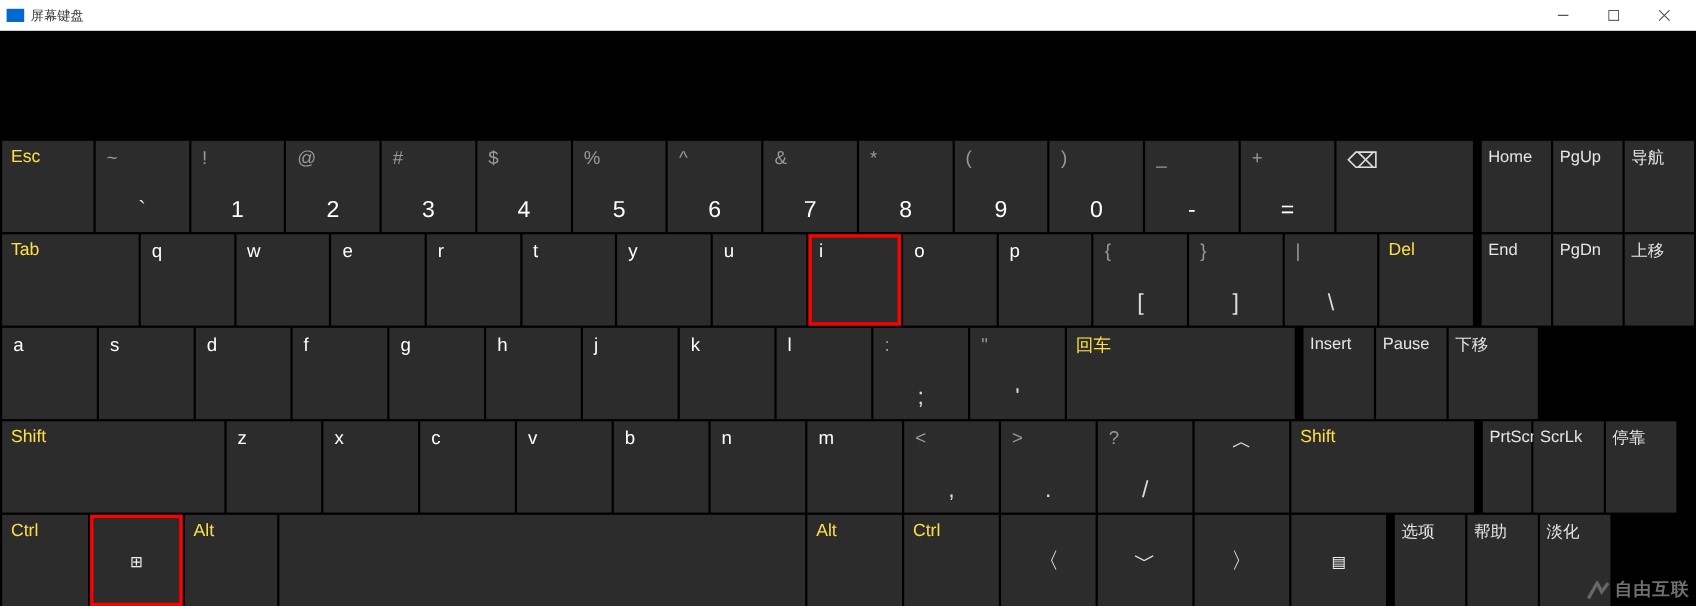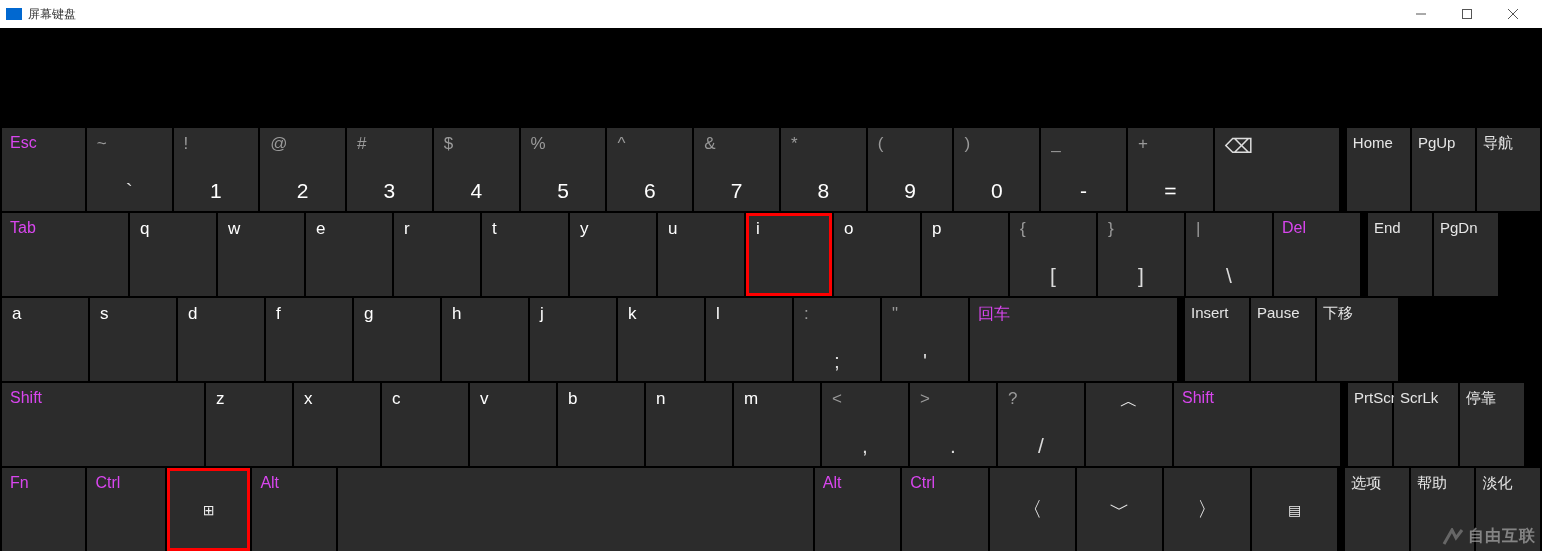--- a/index.html
+++ b/index.html
@@ -6,21 +6,21 @@
   html, body { width: 1542px; height: 551px; font-family: "Segoe UI", "Microsoft YaHei", sans-serif; background: #fff; overflow: hidden; }
   .win { width: 1542px; height: 551px; background: #fff; display: flex; flex-direction: column; }
   .titlebar { height: 28px; background: #fff; display: flex; align-items: center; padding: 0 6px; color: #333; font-size: 12px; }
   .titlebar .icon { width: 16px; height: 12px; background: #0168d0; margin-right: 6px; display: inline-block; }
   .titlebar .spacer { flex: 1; }
   .titlebar .ctl { width: 46px; height: 28px; display: flex; align-items: center; justify-content: center; color: #555; font-size: 12px; }
   .titlebar .ctl svg { stroke: #555; }
   .kb { flex: 1; background: #000; display: flex; flex-direction: column; padding-top: 100px; position: relative; }
   .row { display: flex; gap: 2px; padding: 0 2px; margin-bottom: 2px; height: 83px; }
   .key { background: #2c2c2c; color: #fff; position: relative; display: flex; flex-direction: column; }
-  .key .lbl-tl { position: absolute; top: 6px; left: 8px; font-size: 16px; color: #d946ef; }
+  .key .lbl-tl { position: absolute; top: 6px; left: 8px; font-size: 16px; color: #fde047; }
   .key .upper { position: absolute; top: 6px; left: 10px; font-size: 17px; color: #9a9a9a; }
   .key .lower { position: absolute; bottom: 8px; left: 50%; transform: translateX(-50%); font-size: 21px; color: #fff; }
   .key .lower.dim { color: #dcdcdc; }
   .key .center { width: 100%; height: 100%; display: flex; align-items: center; justify-content: center; font-size: 20px; color: #eee; }
   .key .center-top { position: absolute; top: 6px; left: 50%; transform: translateX(-50%); font-size: 18px; color: #eee; }
   .navkey { background: #2c2c2c; color: #e6e6e6; font-size: 15px; position: relative; }
   .navkey .lbl-tl { position: absolute; top: 6px; left: 6px; }
   .highlight { outline: 3px solid #ff0000; outline-offset: -3px; }
   .watermark { position: absolute; right: 6px; bottom: 6px; color: #ccc; font-size: 16px; font-weight: bold; opacity: 0.55; display: flex; align-items: center; gap: 4px; letter-spacing: 1px; }
   .watermark svg { opacity: 0.6; }
@@ -174,20 +174,23 @@
       <div class="key" style="width:86px">
           <span class="lbl-tl">Del</span>
         </div>
       <div style="width:4px"></div>
       <div class="navkey" style="width:64px">
           <span class="lbl-tl">End</span>
         </div>
       <div class="navkey" style="width:64px">
           <span class="lbl-tl">PgDn</span>
         </div>
+      <div class="navkey" style="width:64px">
+          <span class="lbl-tl">上移</span>
+        </div>
     </div>
 
     <div class="row">
       <div class="key" style="width:86px">
           <span class="upper" style="color:#fff">a</span>
         </div>
       <div class="key" style="width:86px">
           <span class="upper" style="color:#fff">s</span>
         </div>
       <div class="key" style="width:86px">
@@ -283,23 +286,20 @@
         </div>
       <div class="navkey" style="width:64px">
           <span class="lbl-tl">ScrLk</span>
         </div>
       <div class="navkey" style="width:64px">
           <span class="lbl-tl">停靠</span>
         </div>
     </div>
 
     <div class="row">
-      <div class="key" style="width:84px">
-          <span class="lbl-tl">Fn</span>
-        </div>
       <div class="key" style="width:78px">
           <span class="lbl-tl">Ctrl</span>
         </div>
       <div class="key highlight" style="width:84px">
           <span class="center" style="font-size:14px">⊞</span>
         </div>
       <div class="key" style="width:84px">
           <span class="lbl-tl">Alt</span>
         </div>
       <div class="key" style="width:478px"></div>

